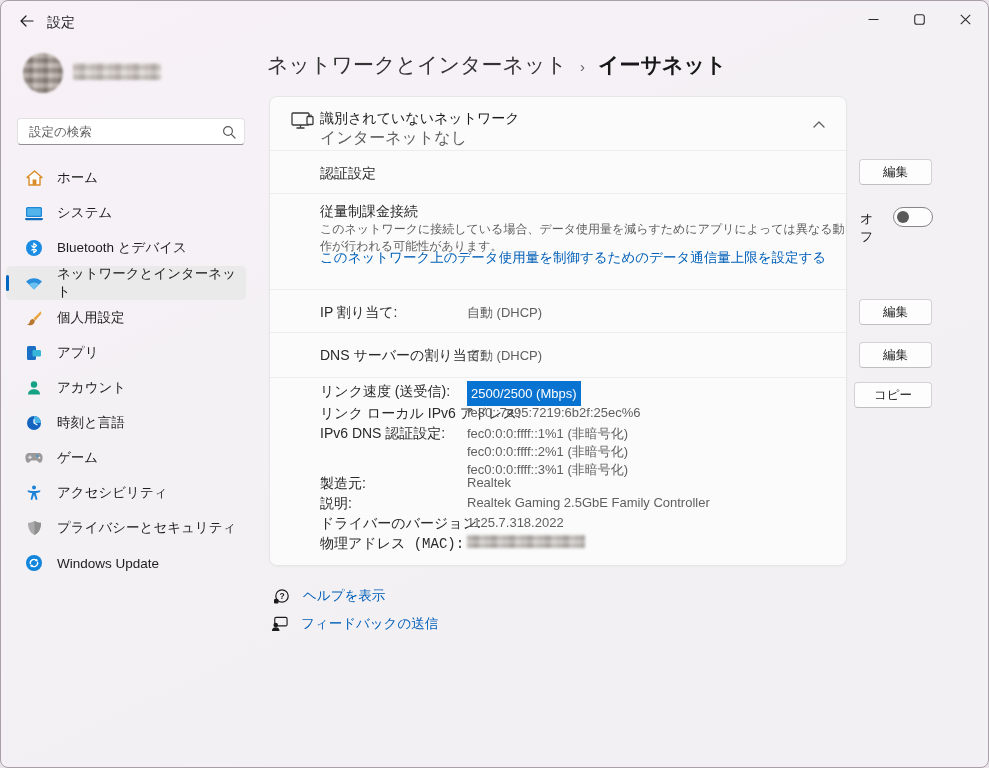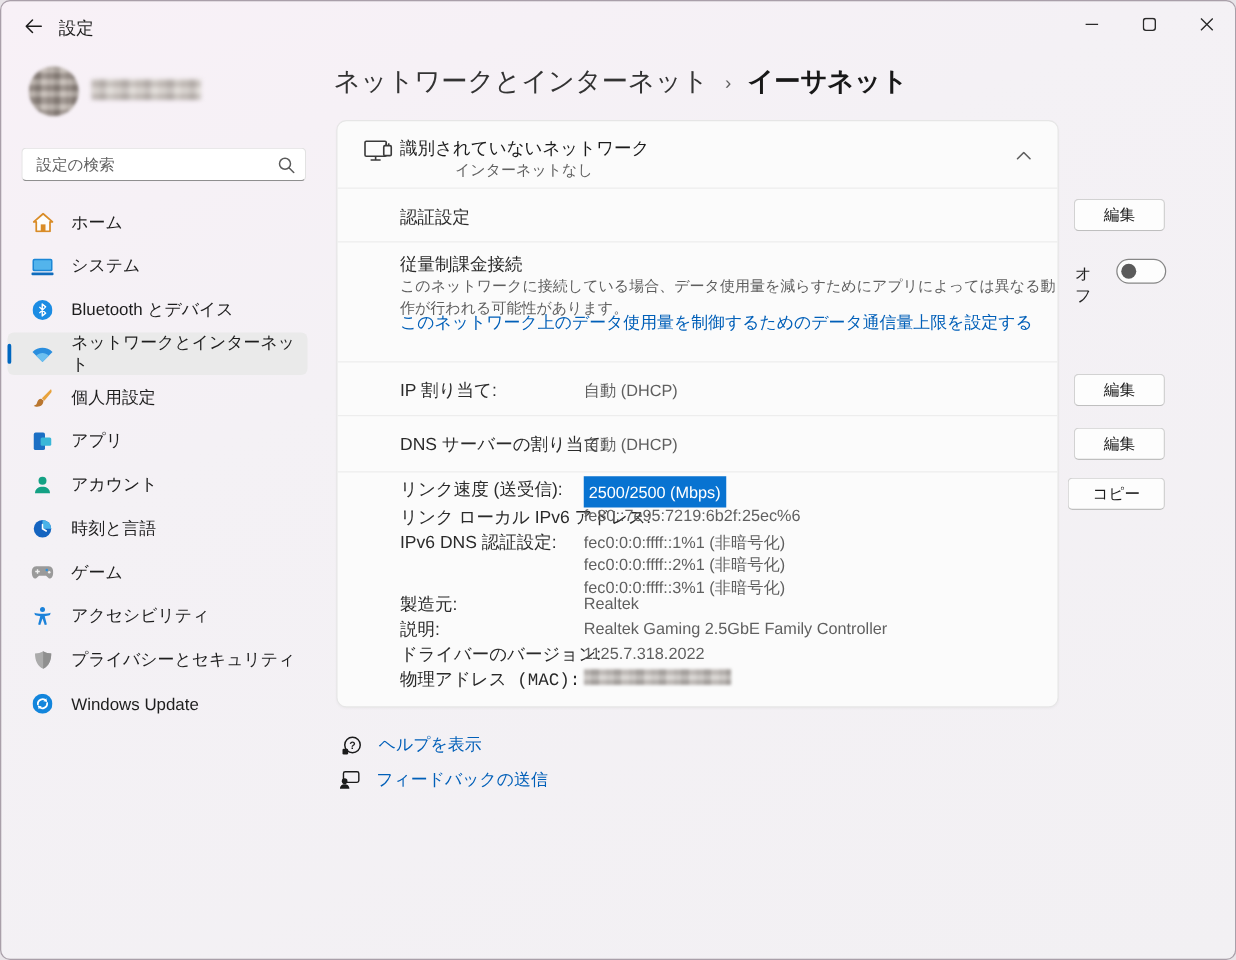--- a/index.html
+++ b/index.html
@@ -82,21 +82,21 @@
   .breadcrumb .current { color:#181818; font-weight:700; }
 
   .card {
     position:absolute; left:12px; top:55px; width:578px; height:470px;
     background:#fbfbfb; border:1px solid #e6e6e6; border-radius:8px;
     box-shadow:0 1px 2px rgba(0,0,0,.03);
   }
   .divider { position:absolute; left:0; right:0; height:1px; background:#ededed; }
 
   .card-header-title { position:absolute; left:50px; top:13px; font-size:14px; color:#1a1a1a; }
-  .card-header-sub   { position:absolute; left:50px; top:31px; font-size:12px; color:#616161;margin-left:44px; }
+  .card-header-sub   { position:absolute; left:50px; top:31px; font-size:16px; color:#616161; }
   .ethernet-ico { position:absolute; left:21px; top:13px; }
   .chevron-btn { position:absolute; right:14px; top:14px; width:26px; height:26px;
     display:flex; align-items:center; justify-content:center; border-radius:4px; cursor:pointer; }
 
   .row-label { position:absolute; font-size:14px; color:#2a2a2a; }
   .row-value { position:absolute; font-size:13px; color:#5f5f5f; }
 
   .btn {
     position:absolute; width:73px; height:26px;
     background:#fdfdfd; border:1px solid #d2d2d2; border-bottom-color:#bfbfbf;

